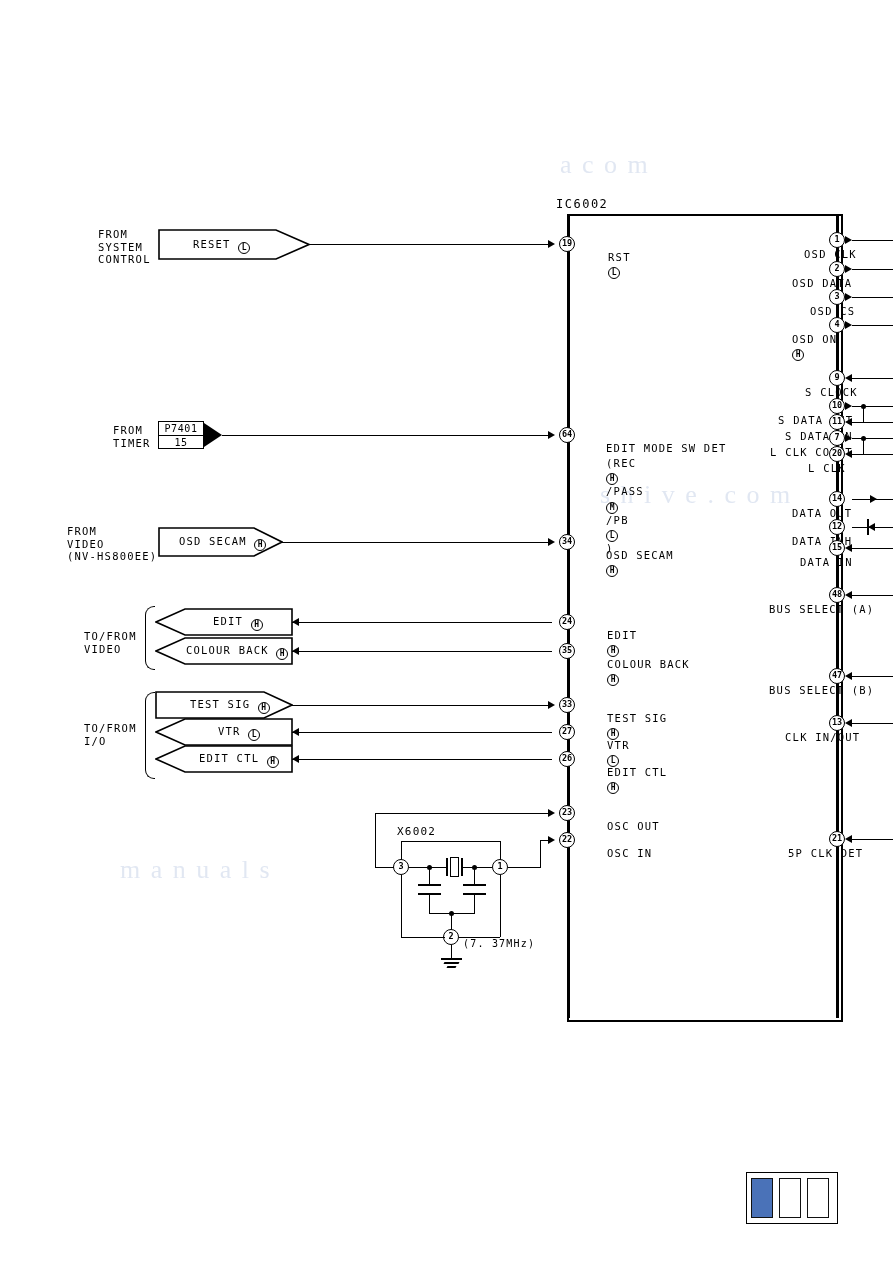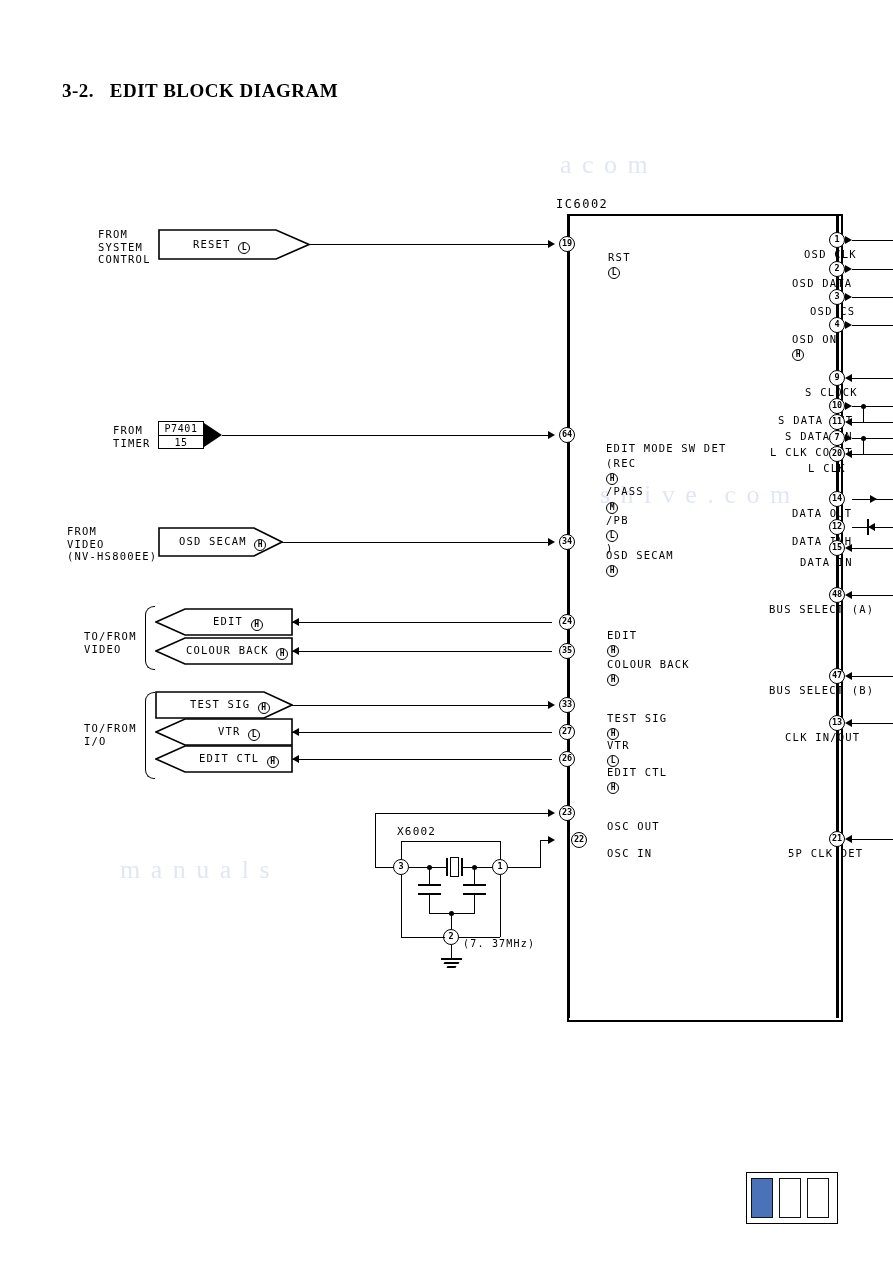--- a/index.html
+++ b/index.html
@@ -68,25 +68,20 @@
 </style>
 </head>
 <body>
 
 <div class="page">
 
   <div class="wm" style="left:560px;top:150px;">a c o m</div>
   <div class="wm" style="left:600px;top:480px;">s h i v e . c o m</div>
   <div class="wm" style="left:120px;top:855px;">m a n u a l s</div>
 
-  <div class="title">
-    <span>3-2.</span>
-    &nbsp;
-    <span>EDIT BLOCK DIAGRAM</span>
-  </div>
 
   <div class="lbl" style="left:556px;top:198px;font-size:12px;letter-spacing:1.5px;">IC6002</div>
   <div class="icbox" style="left:567px;top:214px;width:272px;height:804px;"></div>
 
   <div class="icbus" style="left:567px;top:214px;height:804px;"></div>
 
   <div class="icbus" style="left:836px;top:214px;height:804px;"></div>
 
   <div class="lbl" style="left:98px;top:228px;">FROM
 SYSTEM
@@ -252,21 +247,21 @@
   <div class="lbl" style="left:577px;top:753px;">
     <span>EDIT CTL</span>
     <span class="lvl">H</span>
   </div>
 
   <div class="pin" style="left:559px;top:805px;">23</div>
   <div class="lbl" style="left:577px;top:807px;">
     <span>OSC OUT</span>
   </div>
 
-  <div class="pin" style="left:571px;top:832px;">22</div>
+  <div class="pin" style="left:559px;top:832px;">22</div>
   <div class="lbl" style="left:577px;top:834px;">
     <span>OSC IN</span>
   </div>
 
   <div class="lbl" style="left:397px;top:826px;font-size:11px;">X6002</div>
 
   <div class="hl" style="left:401px;top:841px;width:99px;"></div>
   <div class="vl" style="left:401px;top:841px;height:26px;"></div>
   <div class="vl" style="left:500px;top:841px;height:26px;"></div>
 

